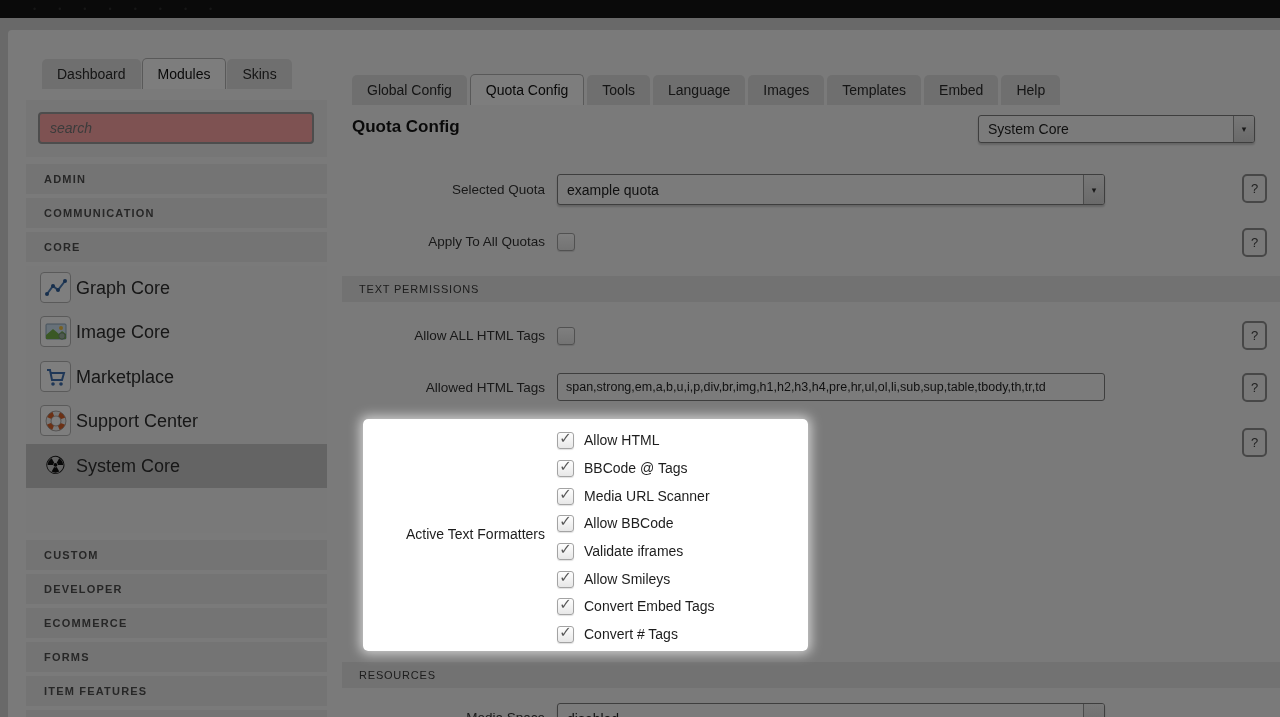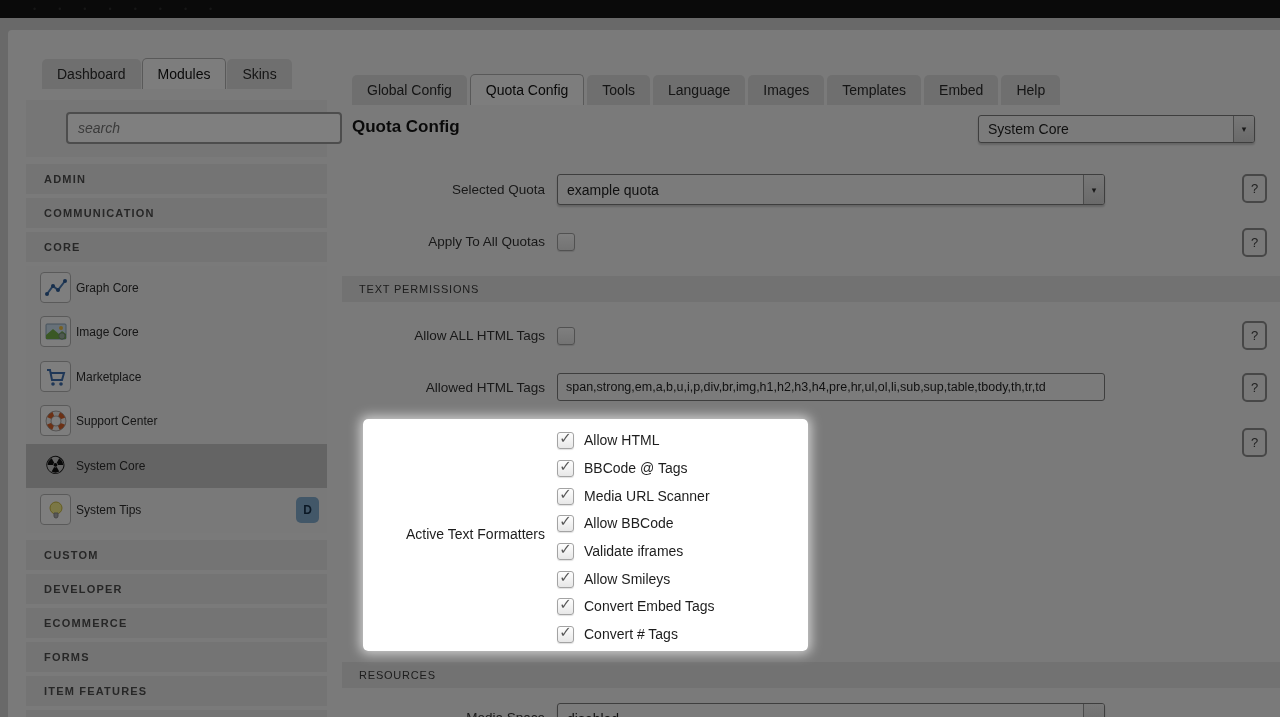--- a/index.html
+++ b/index.html
@@ -17,30 +17,30 @@
   
   .tabs { position:absolute; top:58px; height:31px; display:flex; align-items:flex-end; }
   .tabs-left { left:42px; gap:1px; }
   .tabs-right { left:352px; gap:3px;margin-top:16px; }
   .tab { height:30px; line-height:30px; padding:0 15px; font-size:14px; color:#2b2b2b; background:#dedede; border-radius:5px 5px 0 0; white-space:nowrap; }
   .tab.active { background:#fafafa; border:1px solid #b3b3b3; border-bottom:none; height:31px; line-height:31px; color:#111; }
 
   
   .sb-block { position:absolute; left:26px; width:301px; }
   .search-block { top:100px; height:57px; background:#ededed; }
-  .search-input { position:absolute; left:12px; top:12px; width:276px; height:32px; border:2px solid #9a9a9a; border-radius:4px; background:#ffffff; font-style:italic; font-size:14px; color:#555; padding-left:10px; outline:none; font-family:inherit;margin-left:28px; }
+  .search-input { position:absolute; left:12px; top:12px; width:276px; height:32px; border:2px solid #9a9a9a; border-radius:4px; background:#fca5a5; font-style:italic; font-size:14px; color:#555; padding-left:10px; outline:none; font-family:inherit; }
   .search-input::placeholder { color:#777; font-style:italic; }
   .cat-band { position:absolute; left:26px; width:301px; height:30px; background:#e9e9e9; font-size:11px; font-weight:bold; letter-spacing:1.2px; color:#4e4e4e; line-height:30px; padding-left:18px; }
   .module-block { top:266px; height:267px; background:#f3f3f3; }
   .mod-row { position:absolute; left:0; width:301px; height:44px; }
   .mod-row.selected { background:#c8c8c8; }
   .icon-box { position:absolute; left:14px; top:6px; width:31px; height:31px; background:#fdfdfd; border:1px solid #b5b5b5; border-radius:4px; display:flex; align-items:center; justify-content:center; }
   .icon-plain { position:absolute; left:14px; top:4px; width:31px; height:34px; display:flex; align-items:center; justify-content:center; }
   .rad-glyph { font-family:"DejaVu Sans",sans-serif; font-size:25px; color:#101010; line-height:31px; }
-  .mod-name { position:absolute; left:50px; top:0; height:44px; line-height:44px; font-size:12px; color:#2e2e2e;text-align:center; }
+  .mod-name { position:absolute; left:50px; top:0; height:44px; line-height:44px; font-size:18px; color:#2e2e2e;text-align:center; }
   .d-badge { position:absolute; right:8px; top:9px; width:23px; height:26px; background:#85aed0; border-radius:5px; text-align:center; line-height:26px; font-size:12px; font-weight:bold; color:#17314a; }
 
   
   .page-title { position:absolute; left:352px; top:117px; font-size:17px; font-weight:bold; color:#151515; }
   .form-label { position:absolute; left:342px; width:203px; text-align:right; font-size:13.5px; color:#333; }
   .sect-band { position:absolute; left:342px; width:938px; height:26px; background:#e4e4e4; font-size:11px; letter-spacing:0.8px; color:#3a3a3a; line-height:26px; padding-left:17px; }
 
   .select { position:absolute; background:#f7f7f7; border:1px solid #7d7d7d; border-radius:3px; box-shadow:0 2px 2px rgba(0,0,0,0.18); font-size:14px; color:#1f1f1f; padding-left:9px; display:flex; align-items:center; overflow:hidden; }
   .select .caret-btn { position:absolute; right:0; top:0; bottom:0; width:21px; background:linear-gradient(#f0f0f0,#d4d4d4); border-left:1px solid #979797; display:flex; align-items:center; justify-content:center; }
   .caret-glyph { font-family:"DejaVu Sans",sans-serif; font-size:9px; color:#333; }
@@ -148,30 +148,20 @@
           </svg>
       </span>
       <span class="mod-name">Support Center</span>
     </div>
     <div class="mod-row selected" style="top:178px">
       <span class="icon-plain">
           <span class="rad-glyph">☢</span>
         </span>
       <span class="mod-name">System Core</span>
     </div>
-    <div class="mod-row" style="top:222px;height:45px">
-      <span class="icon-box">
-        <svg width="22" height="22" viewBox="0 0 22 22">
-            <circle cx="11" cy="9" r="6" fill="#f7ef8a" stroke="#c9b93e"></circle>
-            <path d="M9 14 L13 14 L13 17 A2 2 0 0 1 9 17 Z" fill="#b0b0b0" stroke="#8d8d8d"></path>
-          </svg>
-      </span>
-      <span class="mod-name">System Tips</span>
-      <span class="d-badge">D</span>
-    </div>
   </div>
 
   <div class="cat-band" style="top:540px">CUSTOM</div>
   <div class="cat-band" style="top:574px">DEVELOPER</div>
   <div class="cat-band" style="top:608px">ECOMMERCE</div>
   <div class="cat-band" style="top:642px">FORMS</div>
   <div class="cat-band" style="top:676px">ITEM FEATURES</div>
   <div class="cat-band" style="top:710px"></div>
 
   <div class="spotlight-bg"></div>

